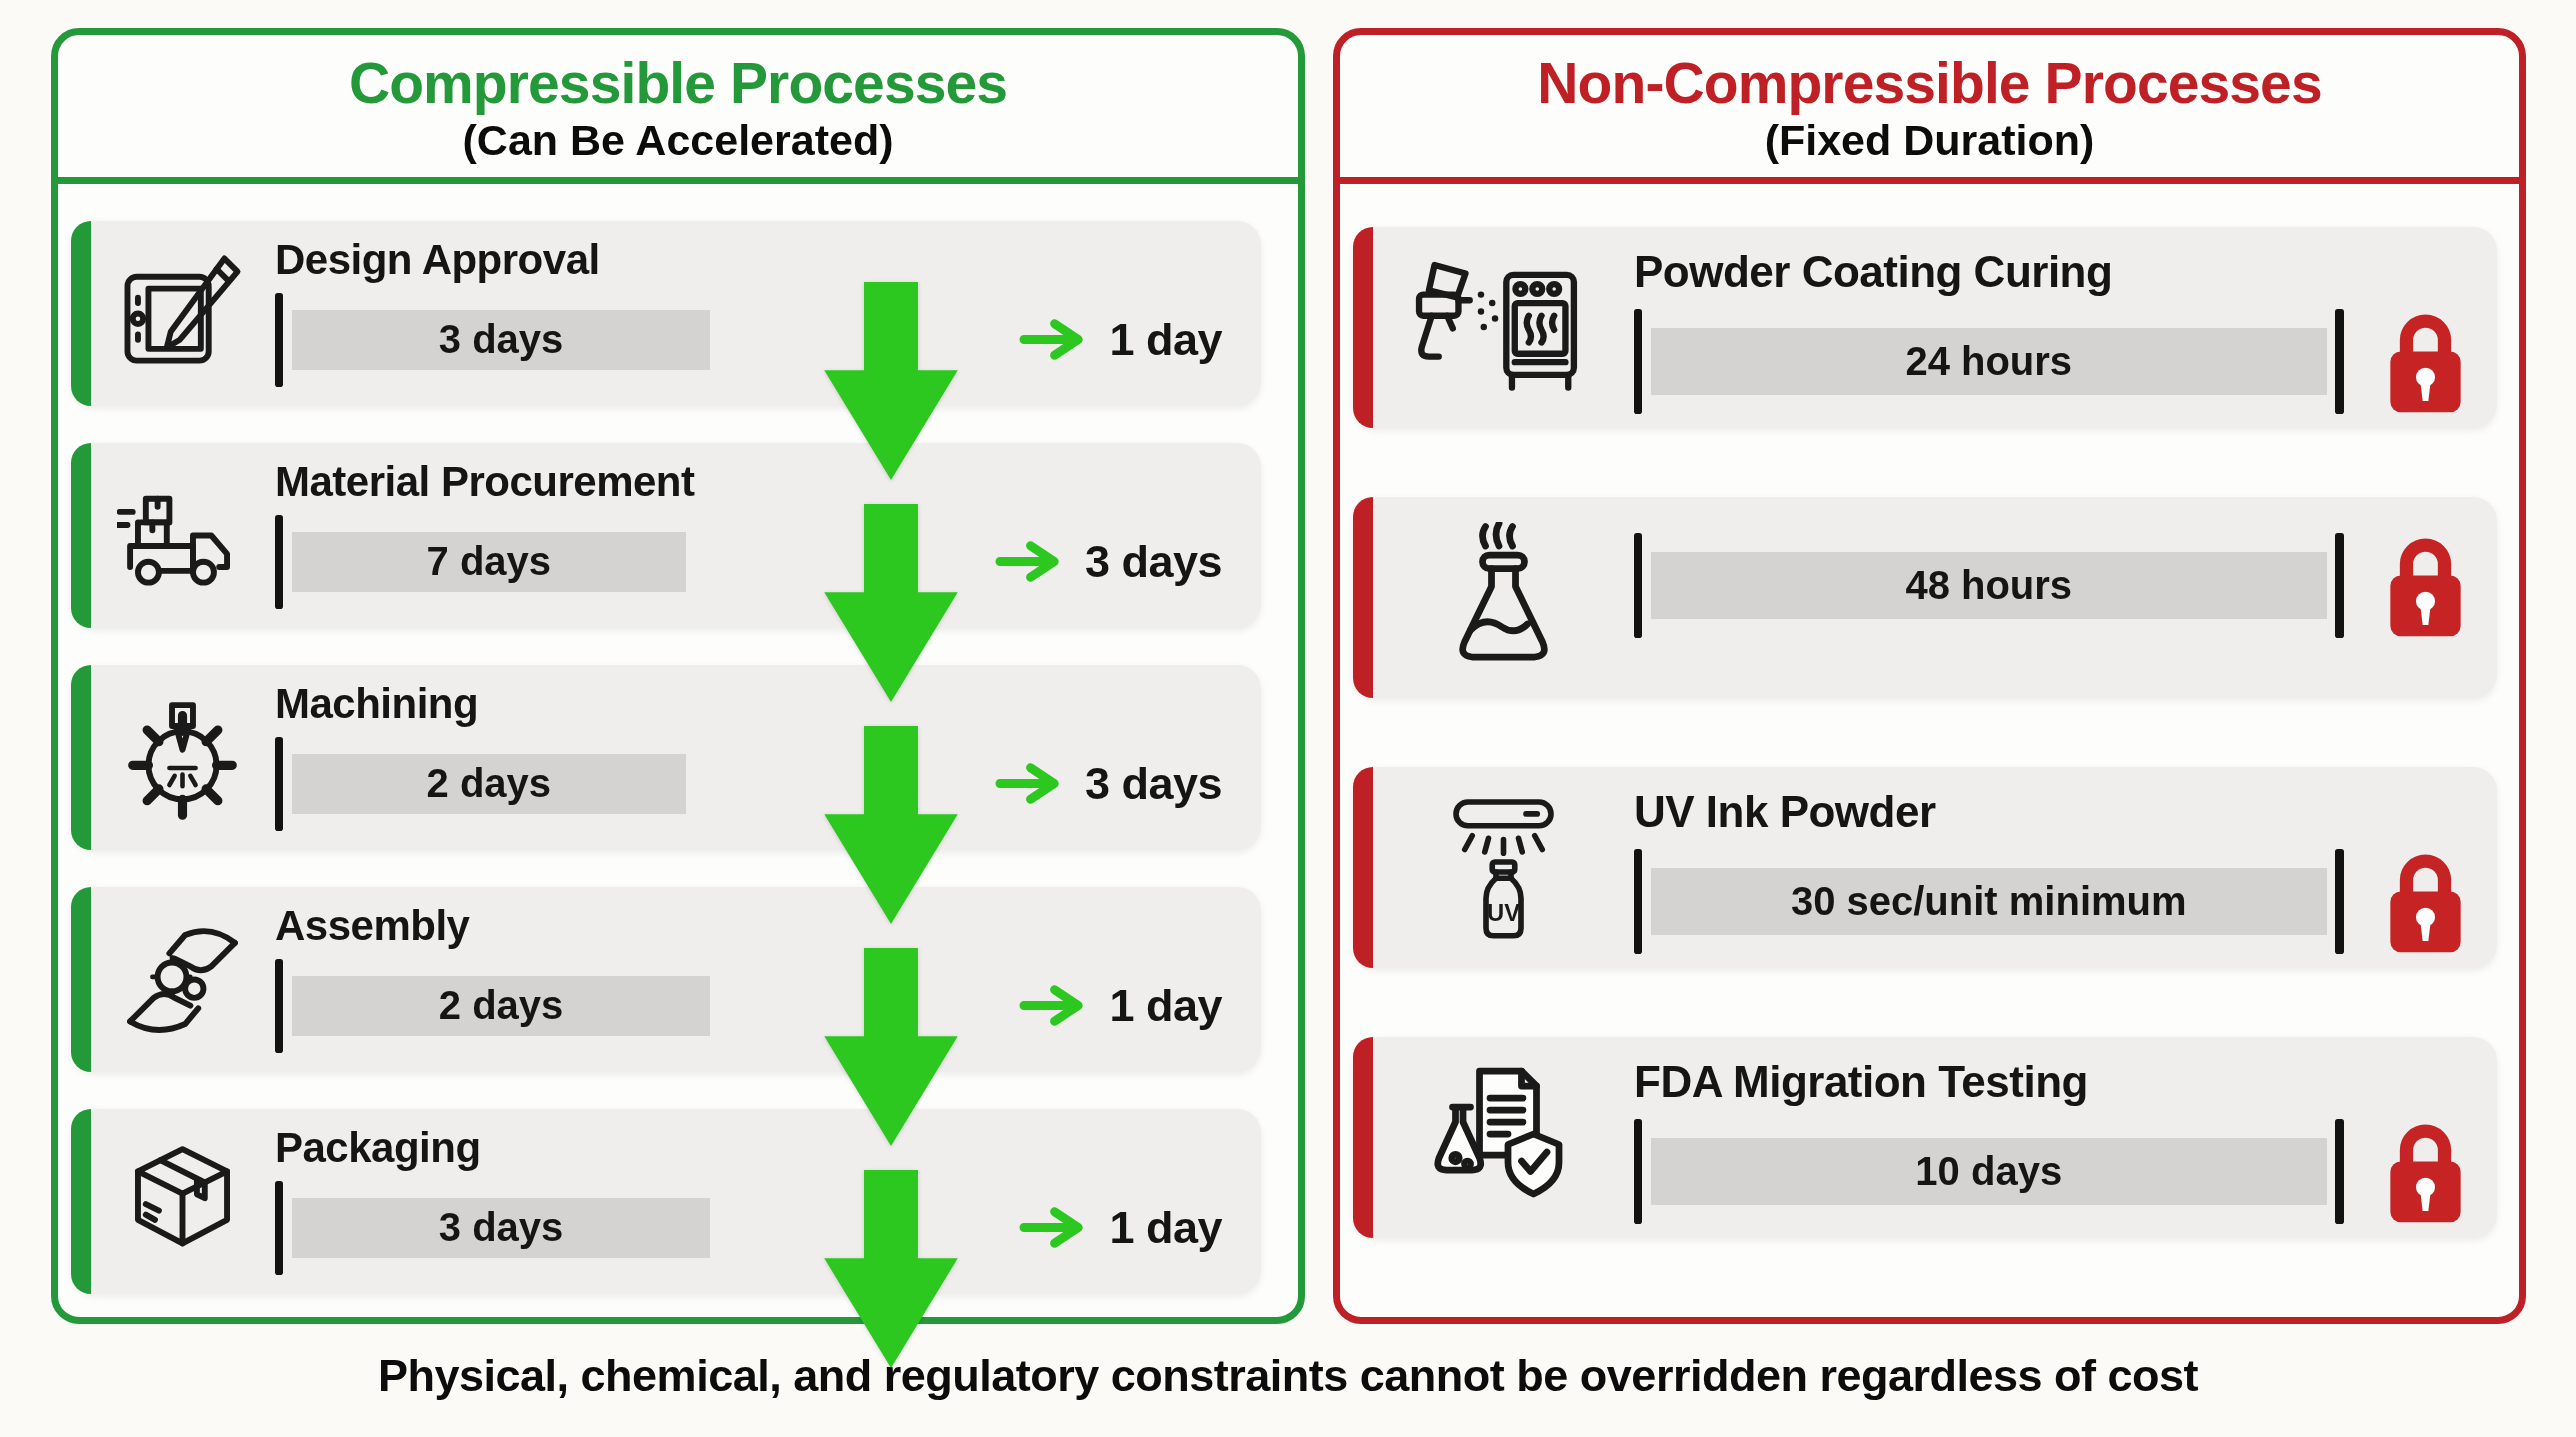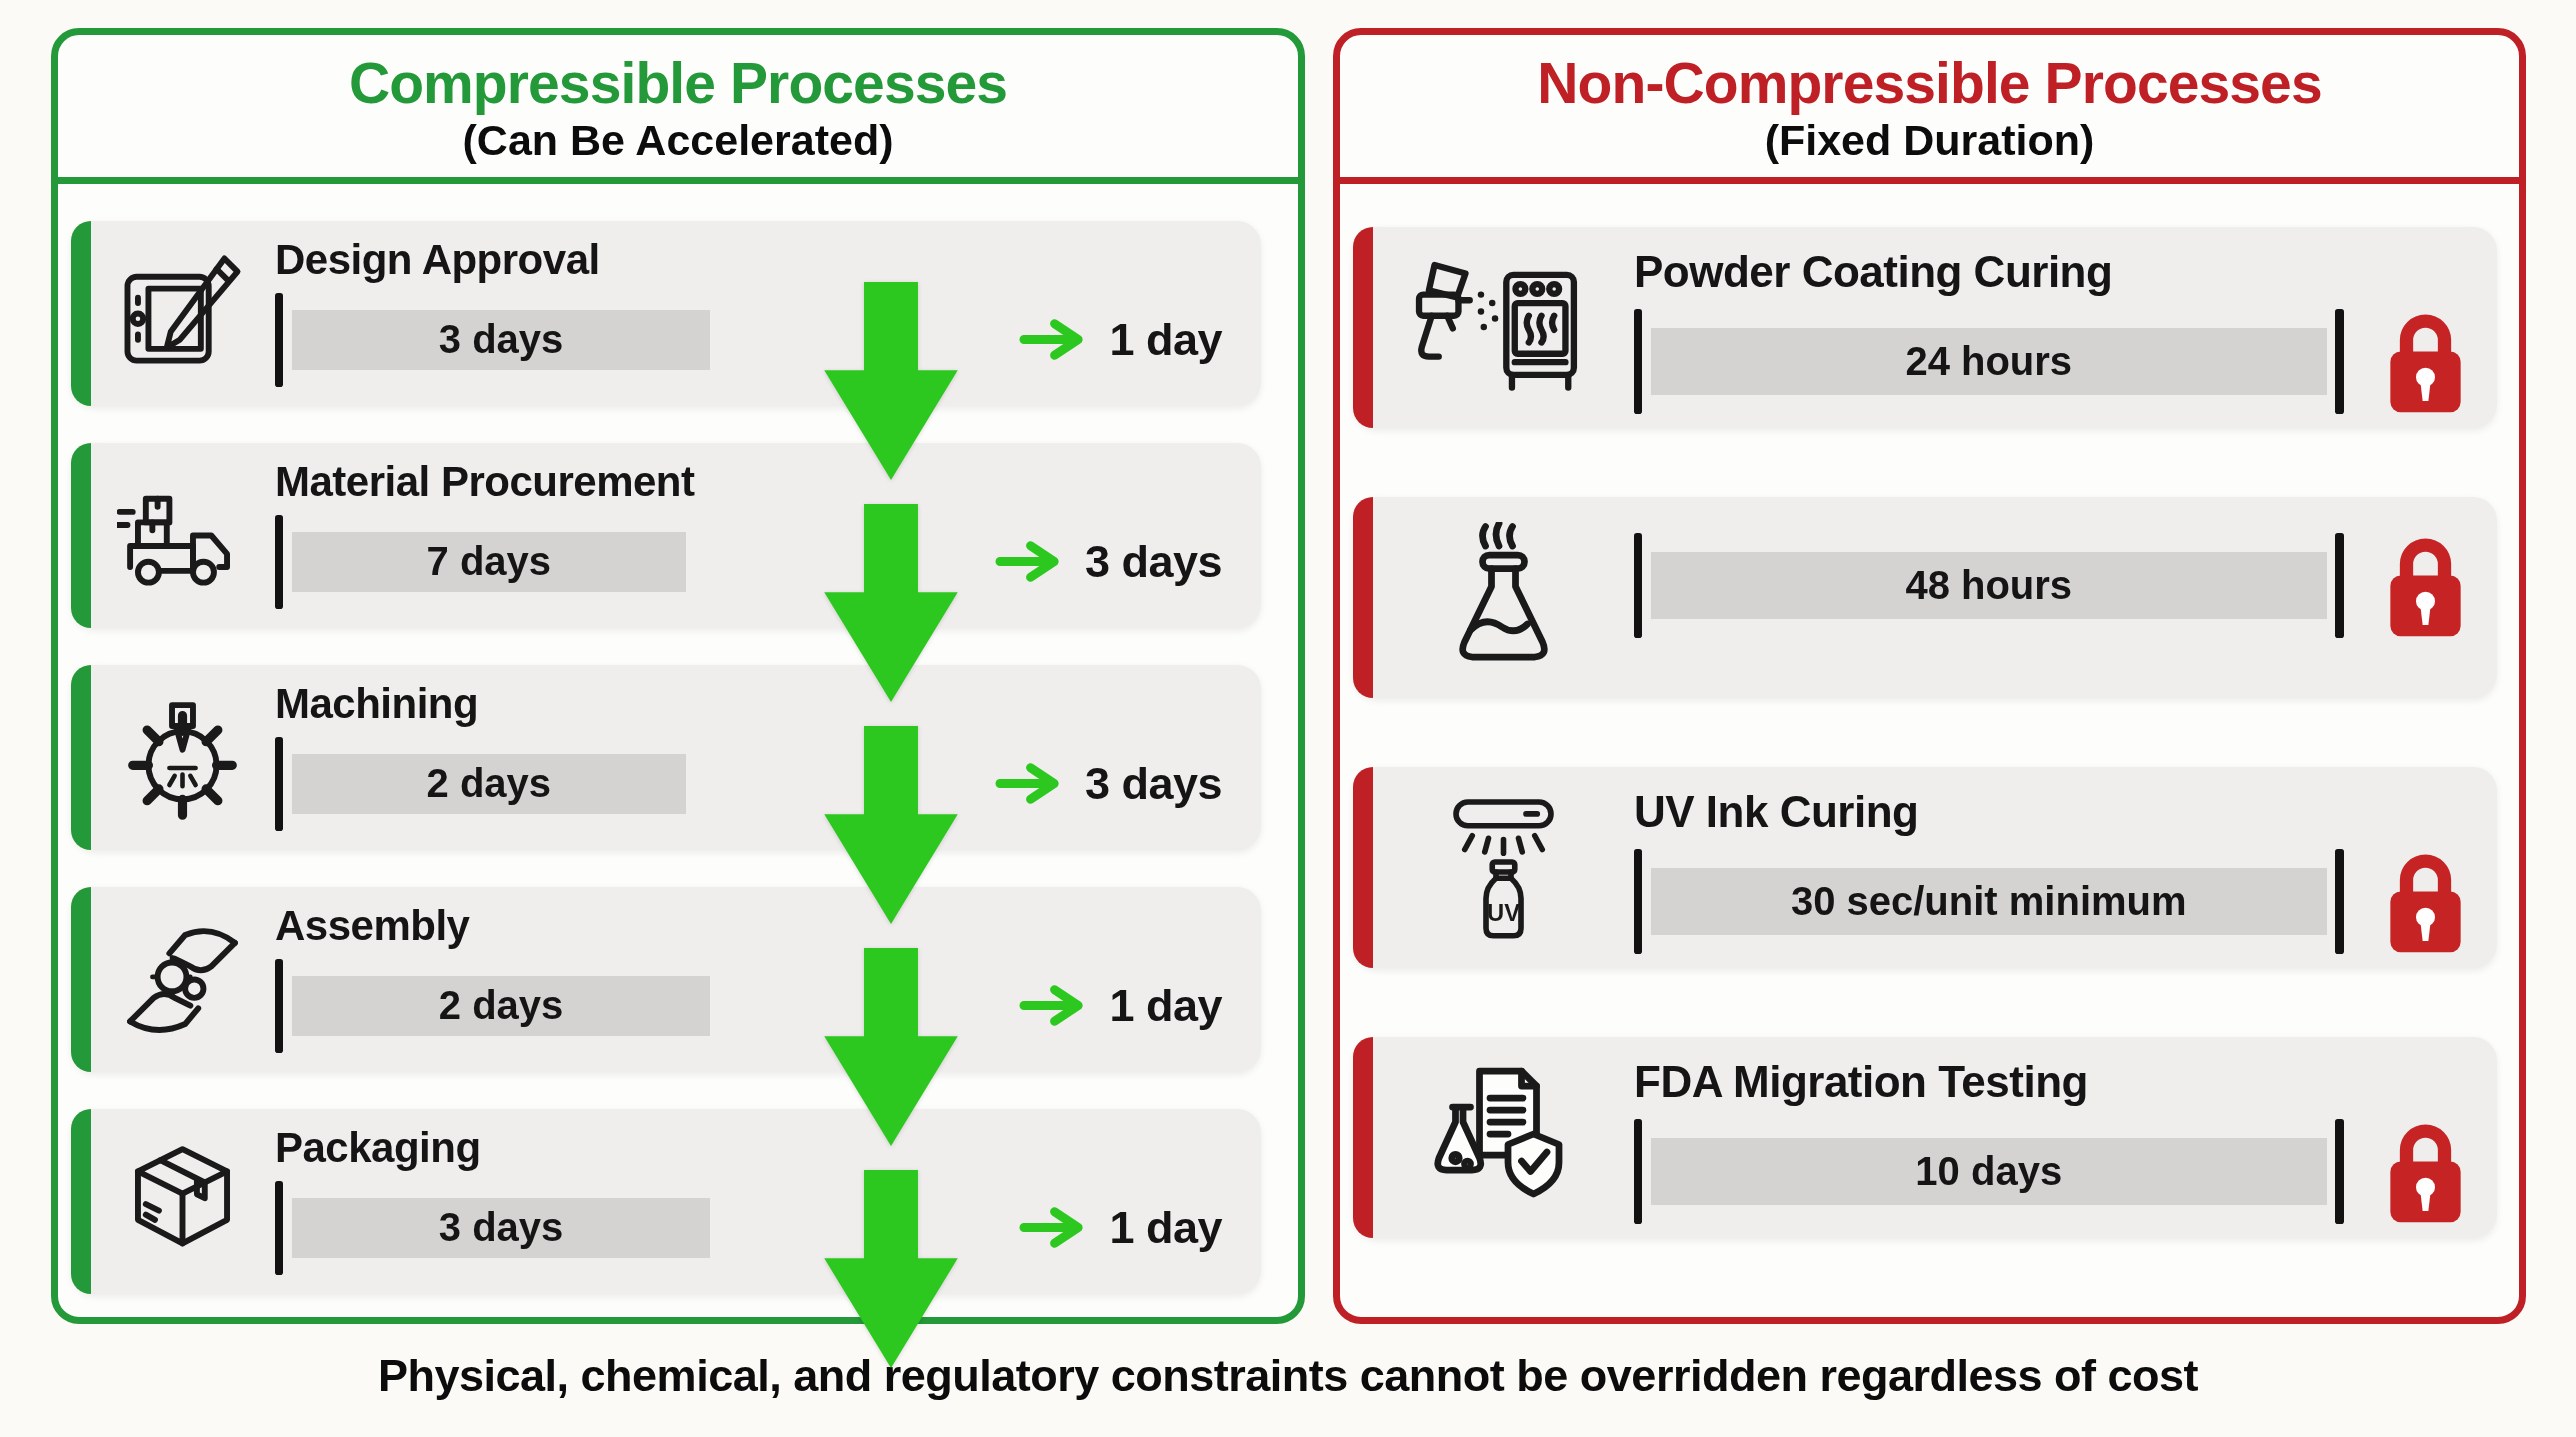--- a/index.html
+++ b/index.html
@@ -403,21 +403,21 @@
                 <path d="M68 17.5 h9"></path>
    <path d="M25 35 l-6 11 M38 37 l-3 11 M50 38 v11 M62 37 l3 11 M75 35 l6 11"></path>
    <rect x="41" y="56" width="18" height="8" rx="2"></rect>
    <path d="M44 64 v5 h12 v-5"></path>
    <path d="M44 69 q-8 7 -8 16 v24 q0 6 6 6 h16 q6 0 6 -6 V85 q0 -9 -8 -16"></path>
    <text x="50" y="103" text-anchor="middle" font-size="19" font-family="inherit" font-weight="700" fill="#1a1a1a" stroke="none">UV</text>
               </g>
             </svg>
           </div>
     <div class="row-main">
-      <div class="row-label">UV Ink Curing</div>
+      <div class="row-label">UV Ink Powder</div>
       <div class="bar-row">
         <span class="tick"></span>
         <div class="bar">
           <span class="bar-text">30 sec/unit minimum</span>
         </div>
         <span class="tick"></span>
         <div class="lock">
           <svg viewBox="0 0 100 124">
             <path d="M30 58 V40 a20 20 0 0 1 40 0 V58" fill="none" stroke="currentColor" stroke-width="14"></path>
             <rect x="13" y="52" width="74" height="64" rx="11" fill="currentColor"></rect>

